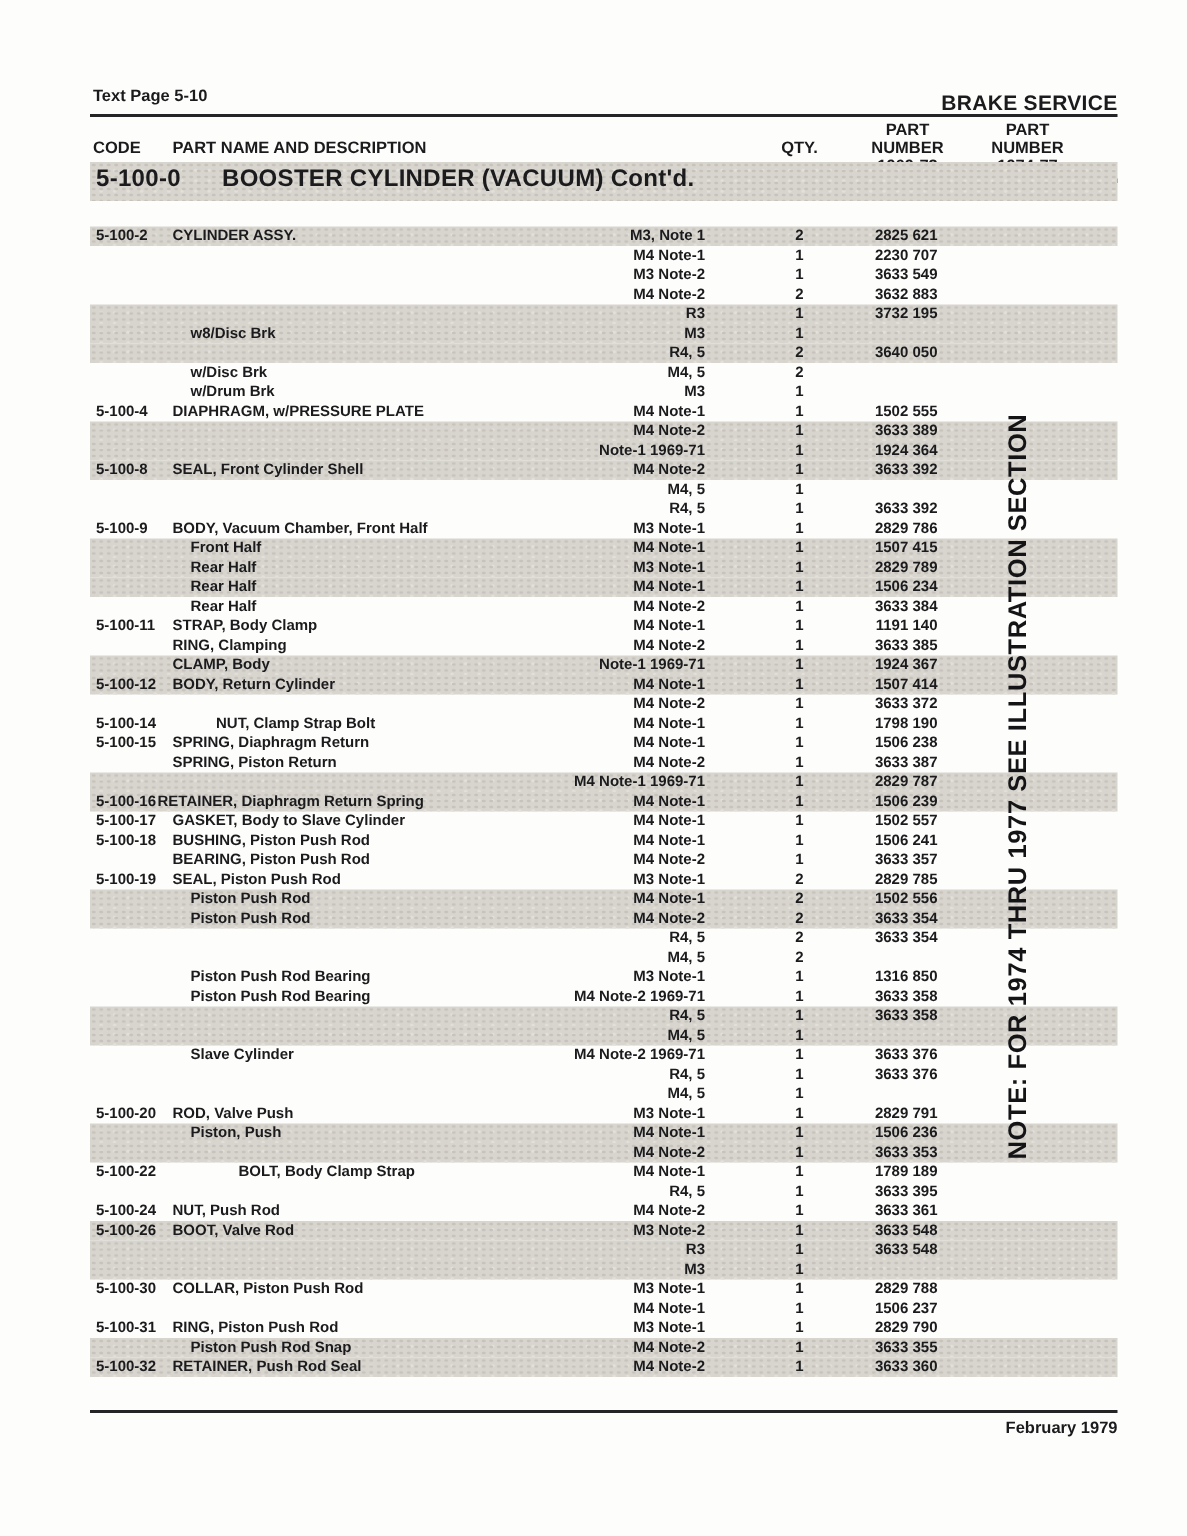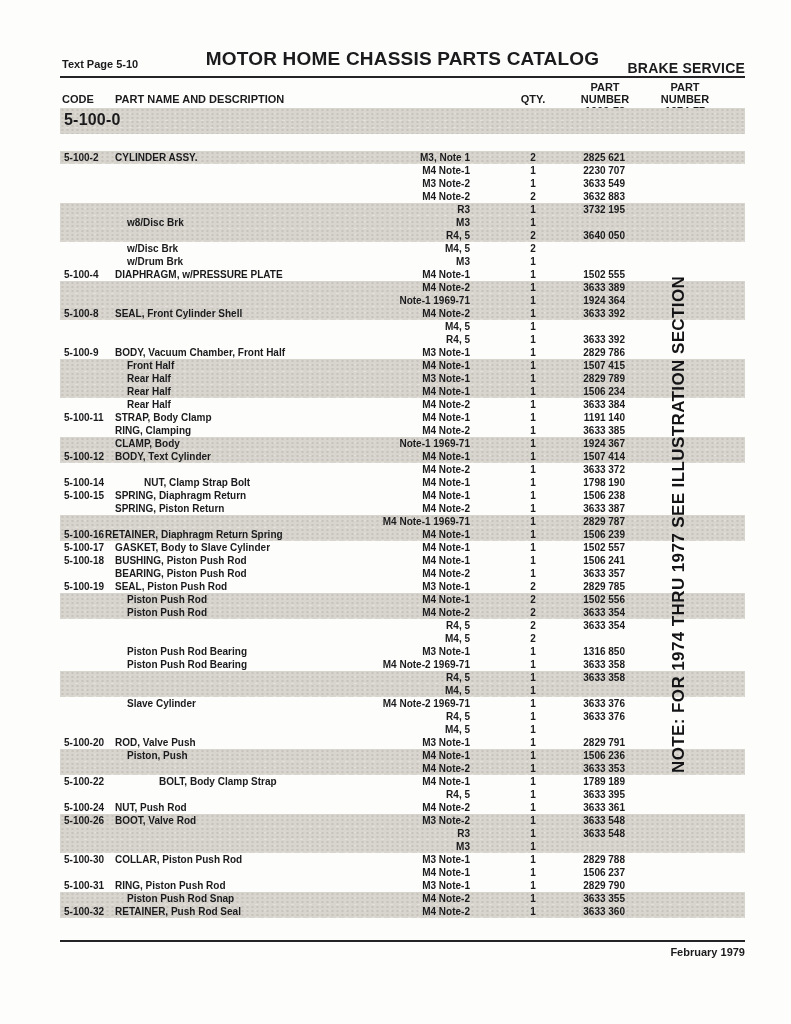--- a/index.html
+++ b/index.html
@@ -69,37 +69,37 @@
 
   
   .footer-date{position:absolute;right:46px;top:946px;font-size:11px;font-weight:bold;}
 </style>
 </head>
 <body>
 
 <div class="page">
 
   <div class="page-label">Text Page 5-10</div>
-  <div class="doc-title">MOTOR HOME CHASSIS PARTS CATALOG</div>
   <div class="corner-label">BRAKE SERVICE</div>
   <div class="rule rule-1"></div>
 
   <div class="colhead ch-code">CODE</div>
   <div class="colhead ch-name">PART NAME AND DESCRIPTION</div>
   <div class="colhead ch-qty">QTY.</div>
   <div class="colhead ch-pn1">PART
 NUMBER
 1969-73</div>
   <div class="colhead ch-pn2">PART
 NUMBER
 1974-77</div>
   <div class="rule rule-2"></div>
 
   <div class="section-row shaded">
     <span class="section-code">5-100-0</span>
+    <span class="section-title">BOOSTER CYLINDER (VACUUM) Cont'd.</span>
   </div>
 
   <div class="rows">
       <div class="row shaded">
       <span class="cell c-code">5-100-2</span>
       <span class="cell c-name" style="left: 55px;">CYLINDER ASSY.</span>
       <span class="cell c-spec">M3, Note 1</span>
       <span class="cell c-qty">2</span>
       <span class="cell c-pn69">2825 621</span>
     </div>
@@ -252,21 +252,21 @@
     </div>
       <div class="row shaded">
       <span class="cell c-code"></span>
       <span class="cell c-name" style="left: 55px;">CLAMP, Body</span>
       <span class="cell c-spec">Note-1 1969-71</span>
       <span class="cell c-qty">1</span>
       <span class="cell c-pn69">1924 367</span>
     </div>
       <div class="row shaded">
       <span class="cell c-code">5-100-12</span>
-      <span class="cell c-name" style="left: 55px;">BODY, Text Cylinder</span>
+      <span class="cell c-name" style="left: 55px;">BODY, Return Cylinder</span>
       <span class="cell c-spec">M4 Note-1</span>
       <span class="cell c-qty">1</span>
       <span class="cell c-pn69">1507 414</span>
     </div>
       <div class="row">
       <span class="cell c-code"></span>
       <span class="cell c-name" style="left: 55px;"></span>
       <span class="cell c-spec">M4 Note-2</span>
       <span class="cell c-qty">1</span>
       <span class="cell c-pn69">3633 372</span>

